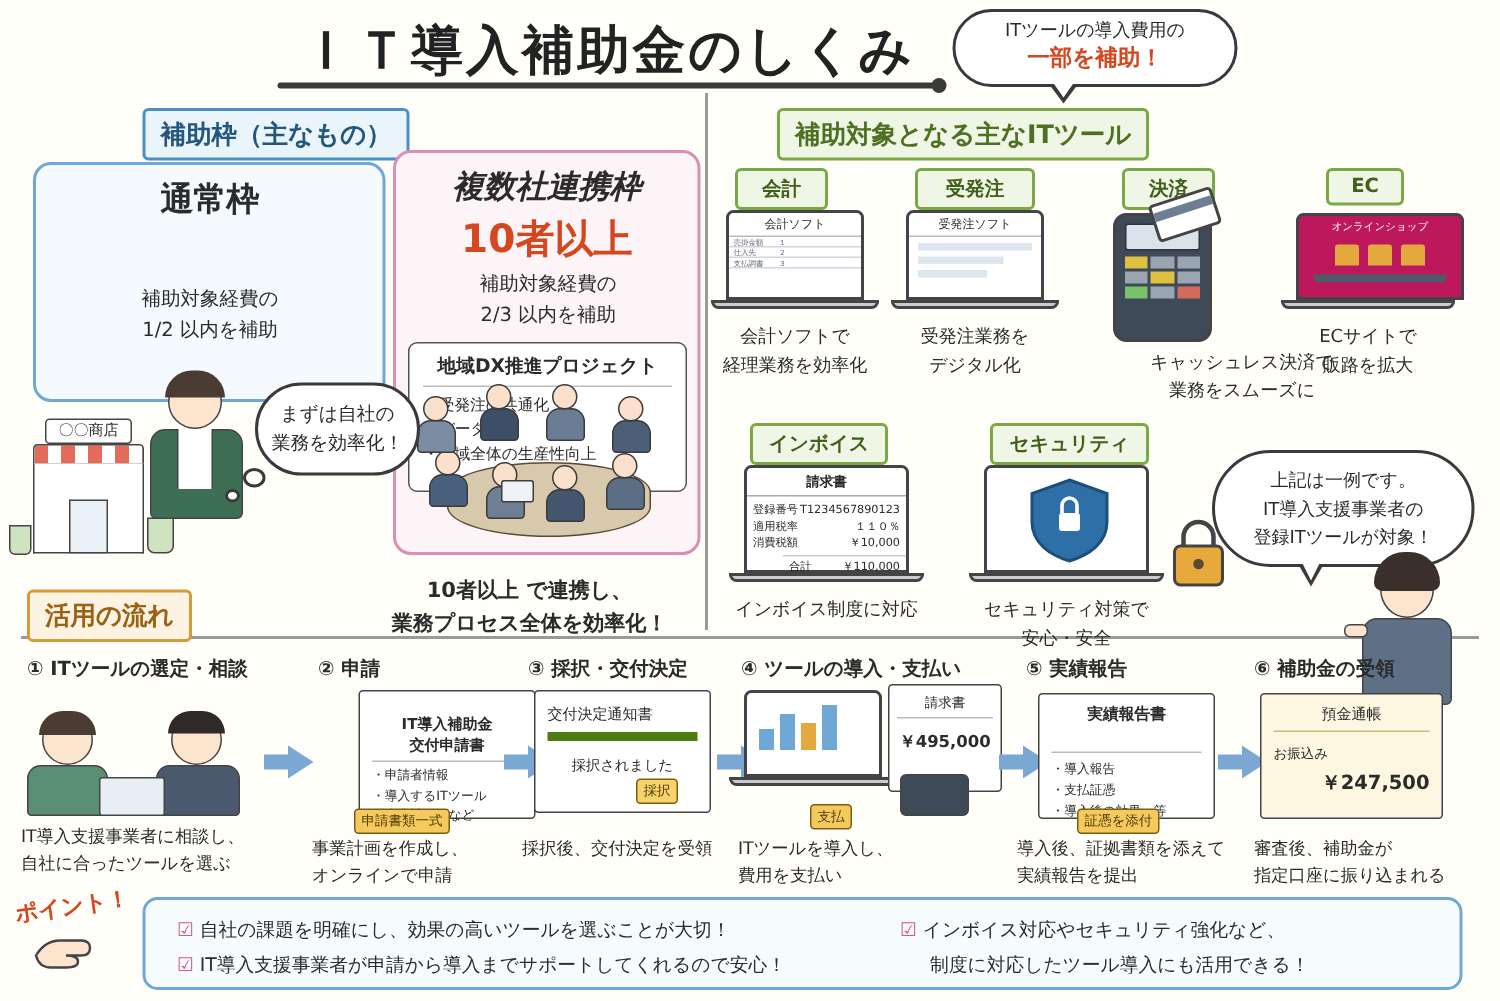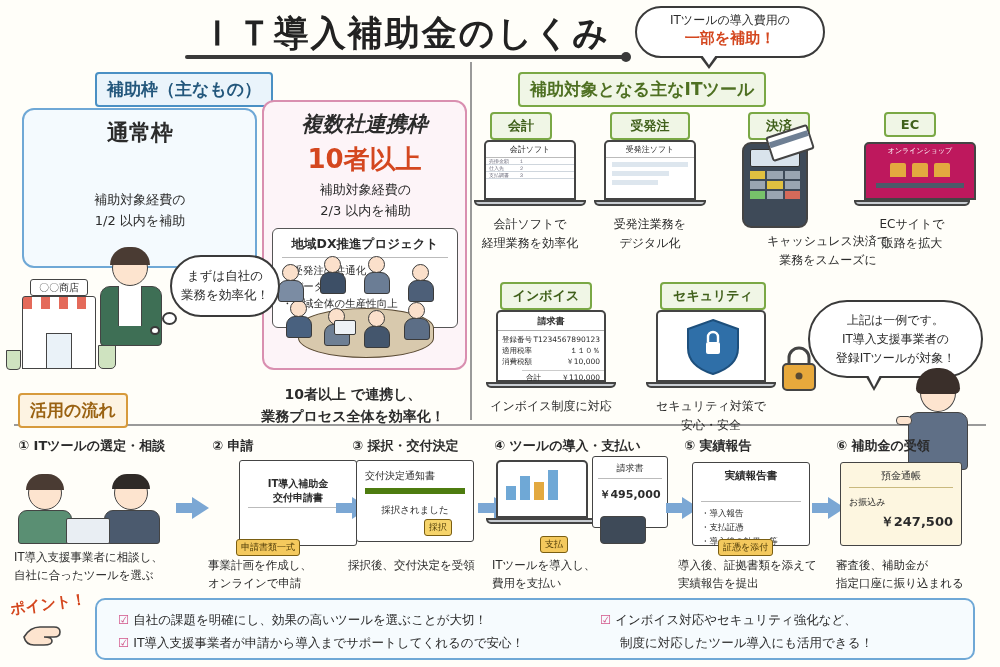--- a/index.html
+++ b/index.html
@@ -372,20 +372,25 @@
   <div class="arrow-b" style="left:176px;top:503px;width:16px;"></div>
   <div class="arrow" style="left:192px;top:497px;"></div>
 
   <div class="flow-step" style="left:212px; top:437px;">
     <span>②</span>
     <span>申請</span>
   </div>
   <div class="doc" style="left:210px; top:460px; width:118px; height:86px; padding:16px 8px;margin-left:29px;">
     <div style="font-size:10px;font-weight:bold;text-align:center;line-height:1.35;white-space:pre-line;border-bottom:1px solid #bbb;padding-bottom:3px;">IT導入補助金
 交付申請書</div>
+    <div style="font-size:8.5px;line-height:1.6;margin-top:3px;">
+      <div>・申請者情報</div>
+      <div>・導入するITツール</div>
+      <div>・事業計画　など</div>
+    </div>
   </div>
   <div class="tagbtn" style="left:236px; top:539px;">申請書類一式</div>
   <div class="flow-cap" style="left:208px; top:556px; width:150px; white-space:pre-line;">事業計画を作成し、
 オンラインで申請</div>
 
   <div class="arrow-b" style="left:336px;top:503px;width:16px;"></div>
   <div class="arrow" style="left:352px;top:497px;"></div>
 
   <div class="flow-step" style="left:352px; top:437px;">
     <span>③</span>

